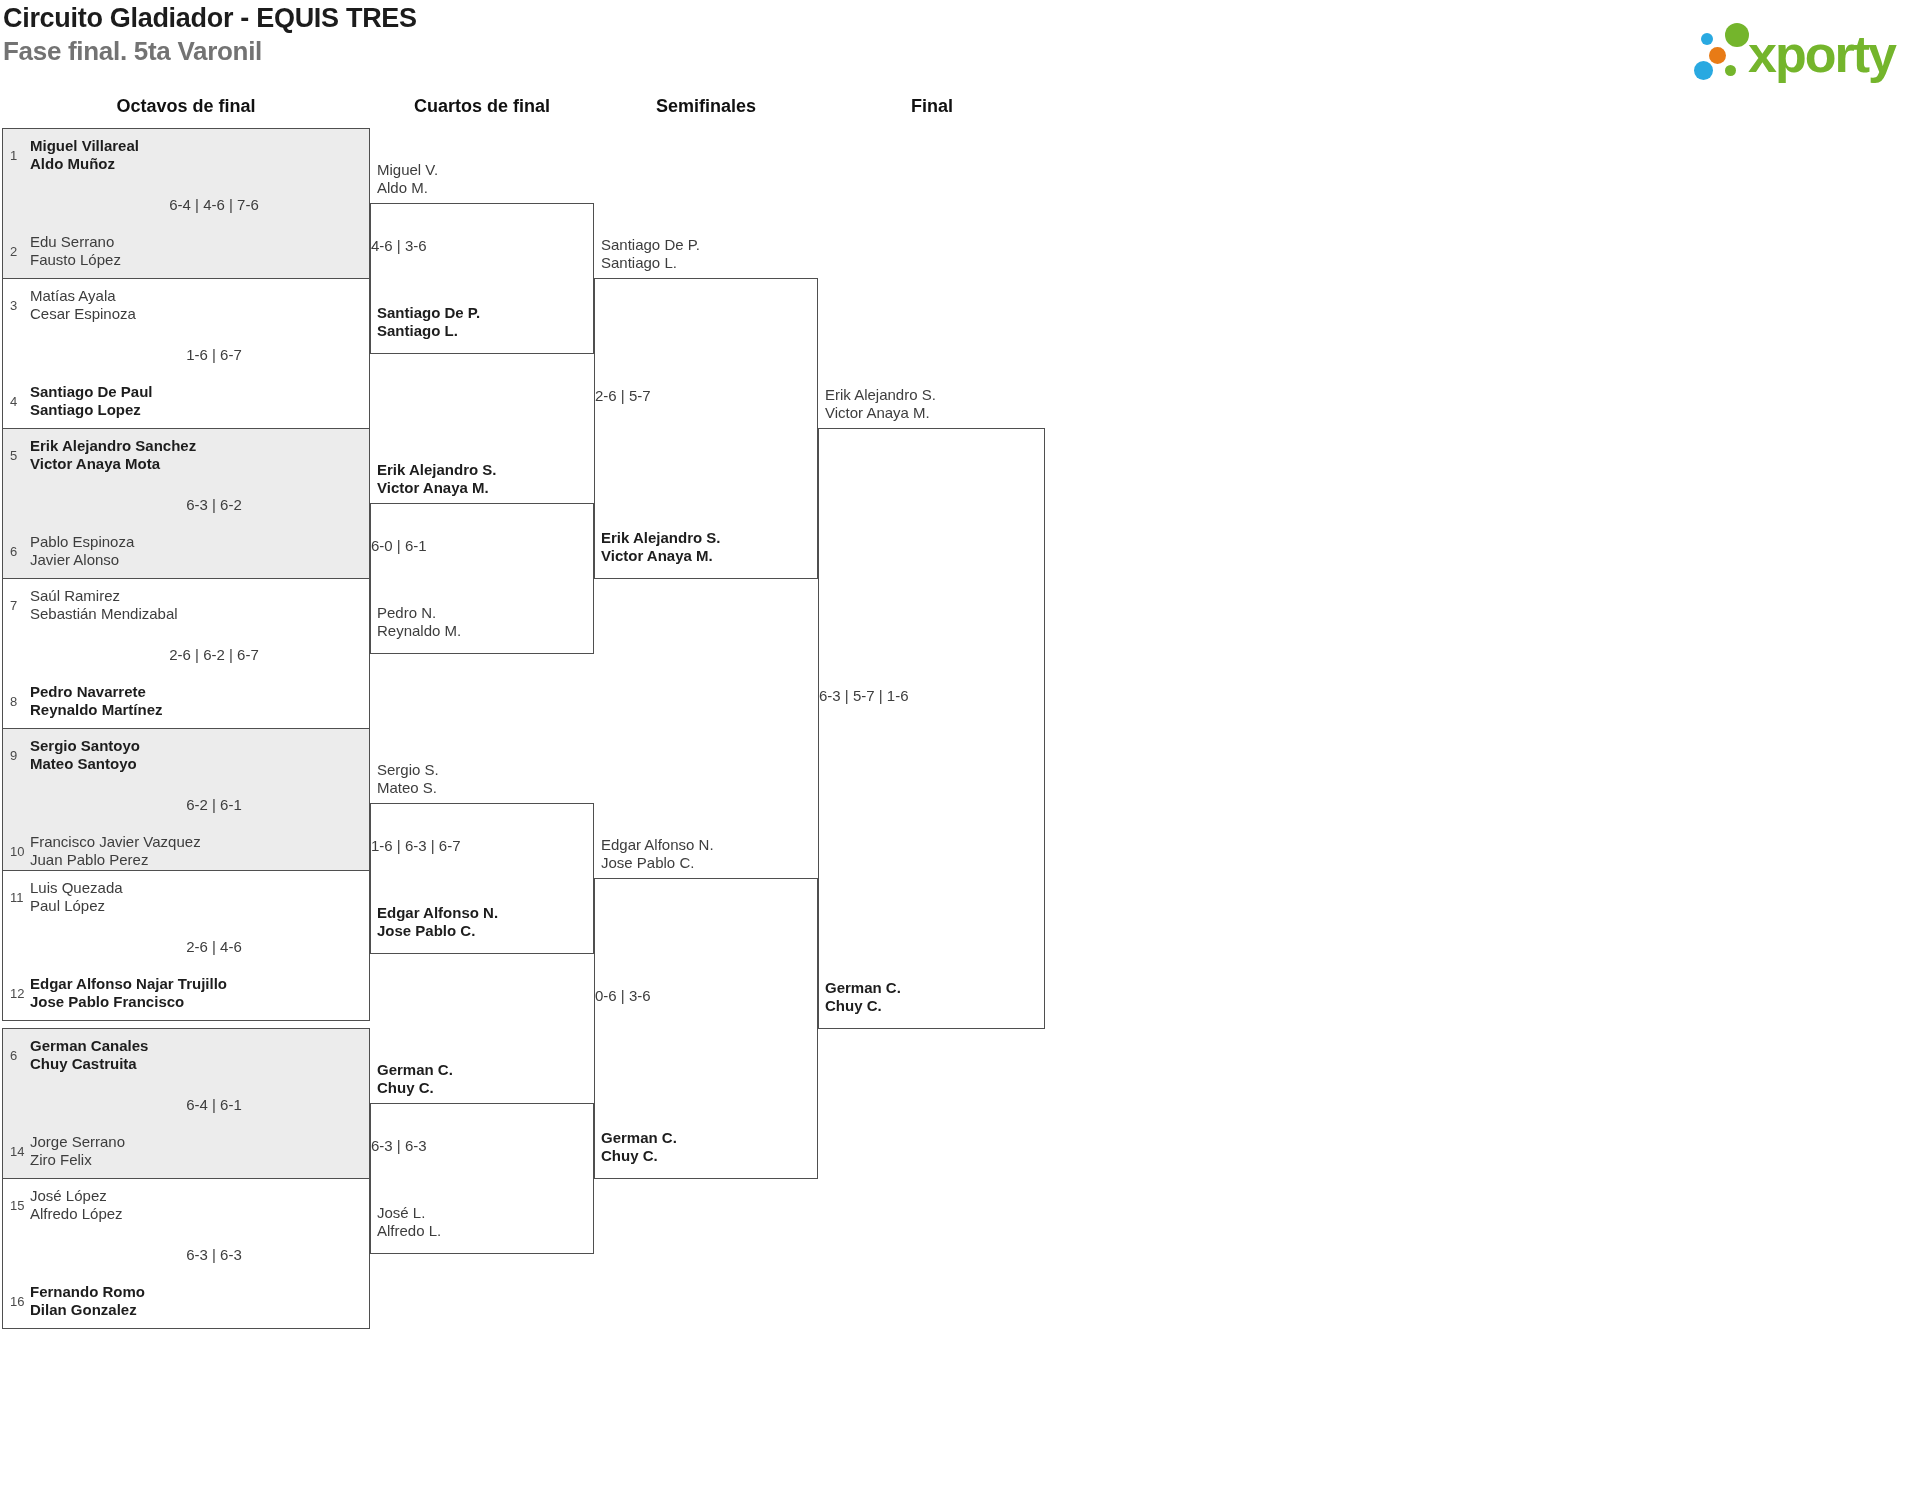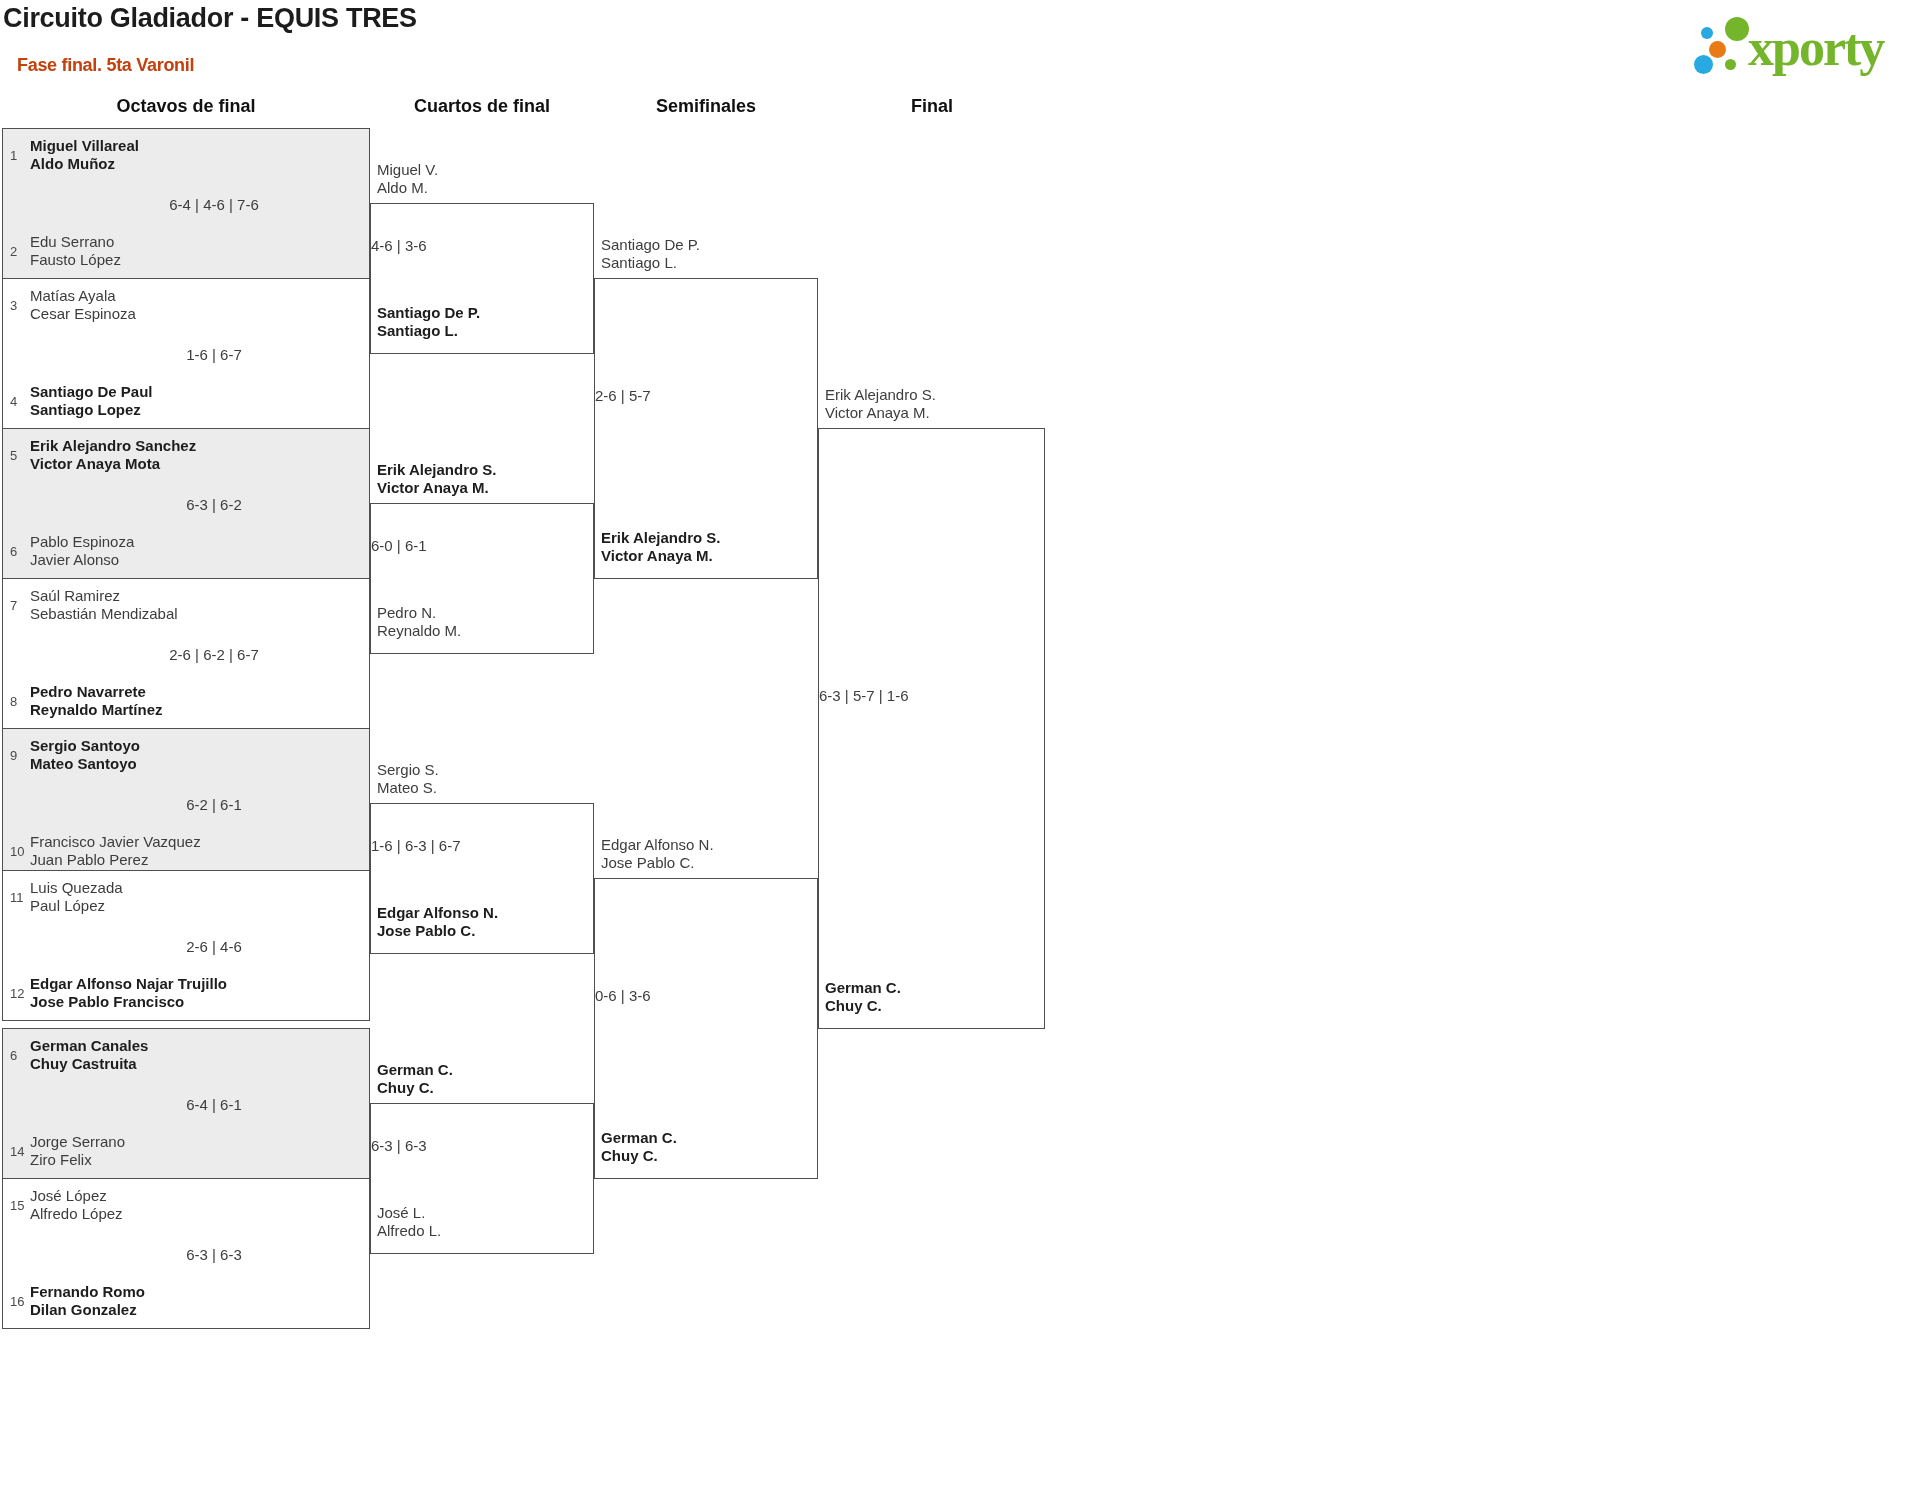--- a/index.html
+++ b/index.html
@@ -6,24 +6,24 @@
   body{
     width:1920px;height:1492px;position:relative;overflow:hidden;
     font-family:"Liberation Sans","DejaVu Sans",sans-serif;
     -webkit-font-smoothing:antialiased;
   }
   .page{position:absolute;inset:0;}
 
   
   .titles{position:absolute;top:2px;left:3px;}
   .titles h1{margin:0;font-size:27px;line-height:33px;font-weight:700;color:#1c1c1c;letter-spacing:-0.3px;}
-  .titles h2{margin:14px;font-size:18px;line-height:32px;font-weight:700;color:#c2410c;letter-spacing:-0.3px;}
-
-  
-  .logo{position:absolute;top:14px;left:1686px;width:232px;height:66px;cursor:pointer;font-family:Liberation Serif, serif;}
+  .titles h2{margin:0;font-size:26px;line-height:32px;font-weight:700;color:#737373;letter-spacing:-0.3px;}
+
+  
+  .logo{position:absolute;top:20px;left:1686px;width:232px;height:66px;cursor:pointer;}
   .logo .dot{position:absolute;border-radius:50%;}
   .logo .logo-text{
     position:absolute;left:62px;top:0;line-height:68px;
     font-size:52px;font-weight:700;letter-spacing:-2px;
   }
 
   
   .col-header{position:absolute;top:96px;width:224px;text-align:center;
     font-size:18px;font-weight:700;color:#111;}
 

